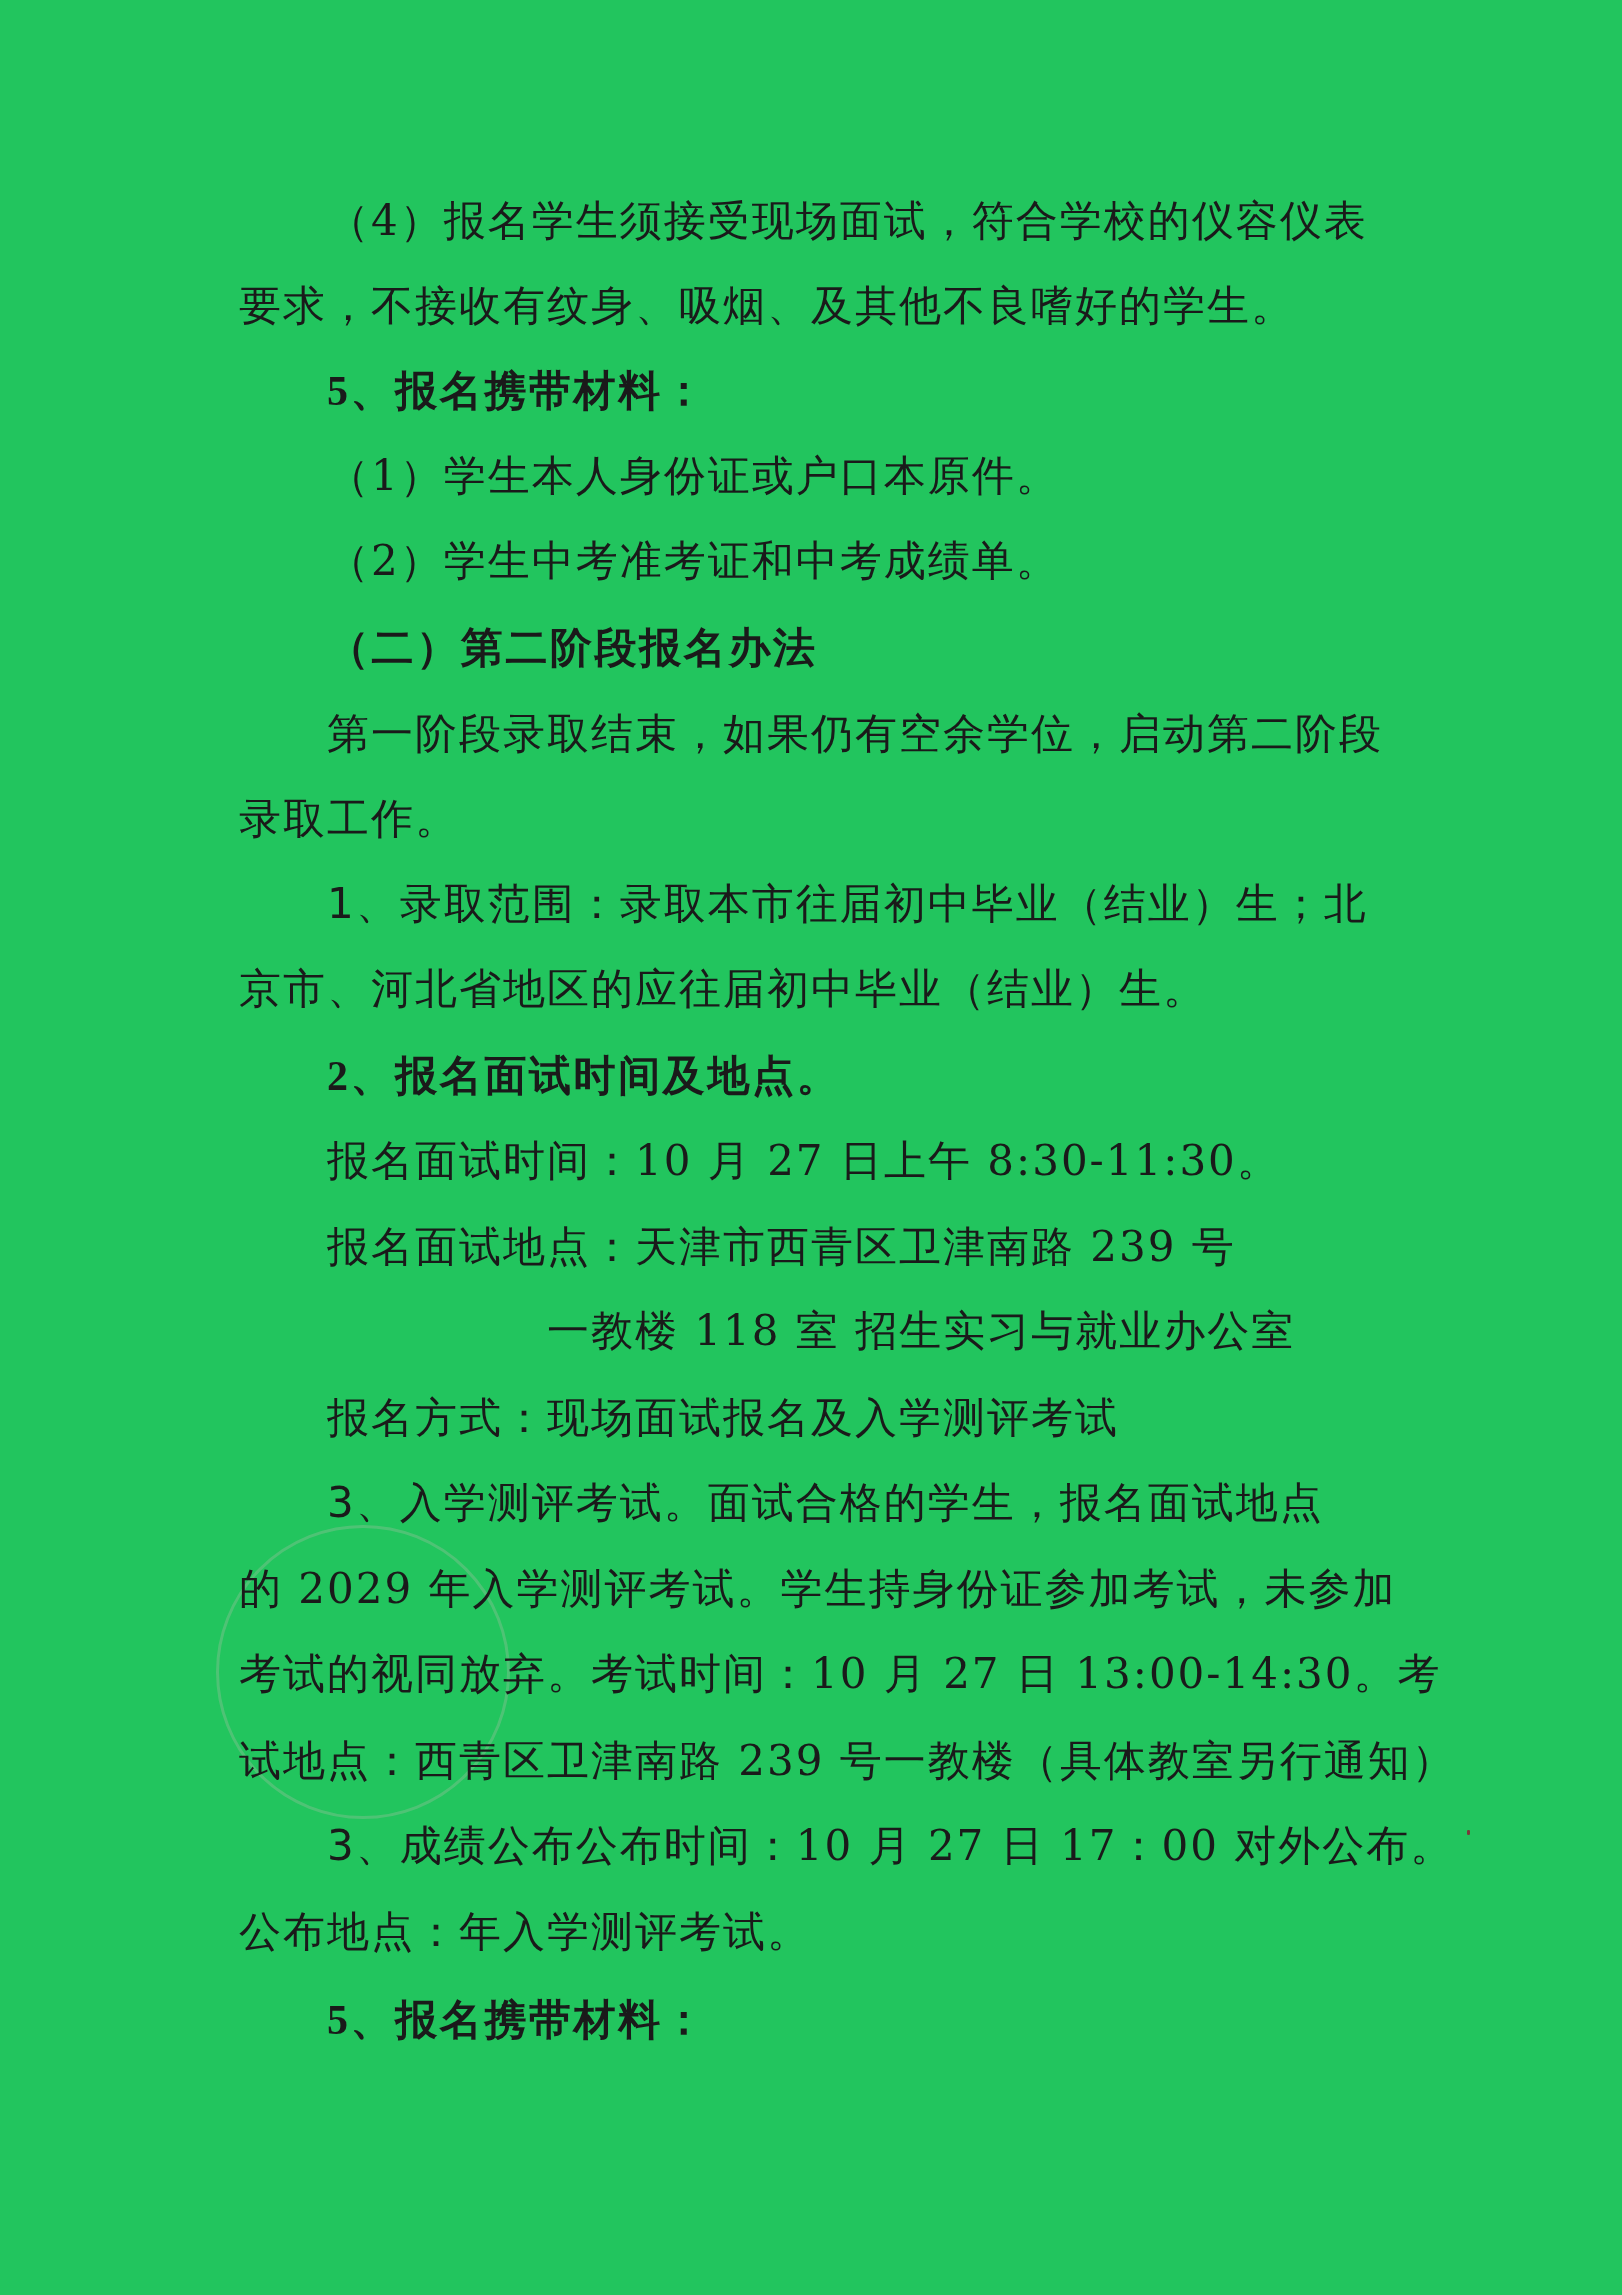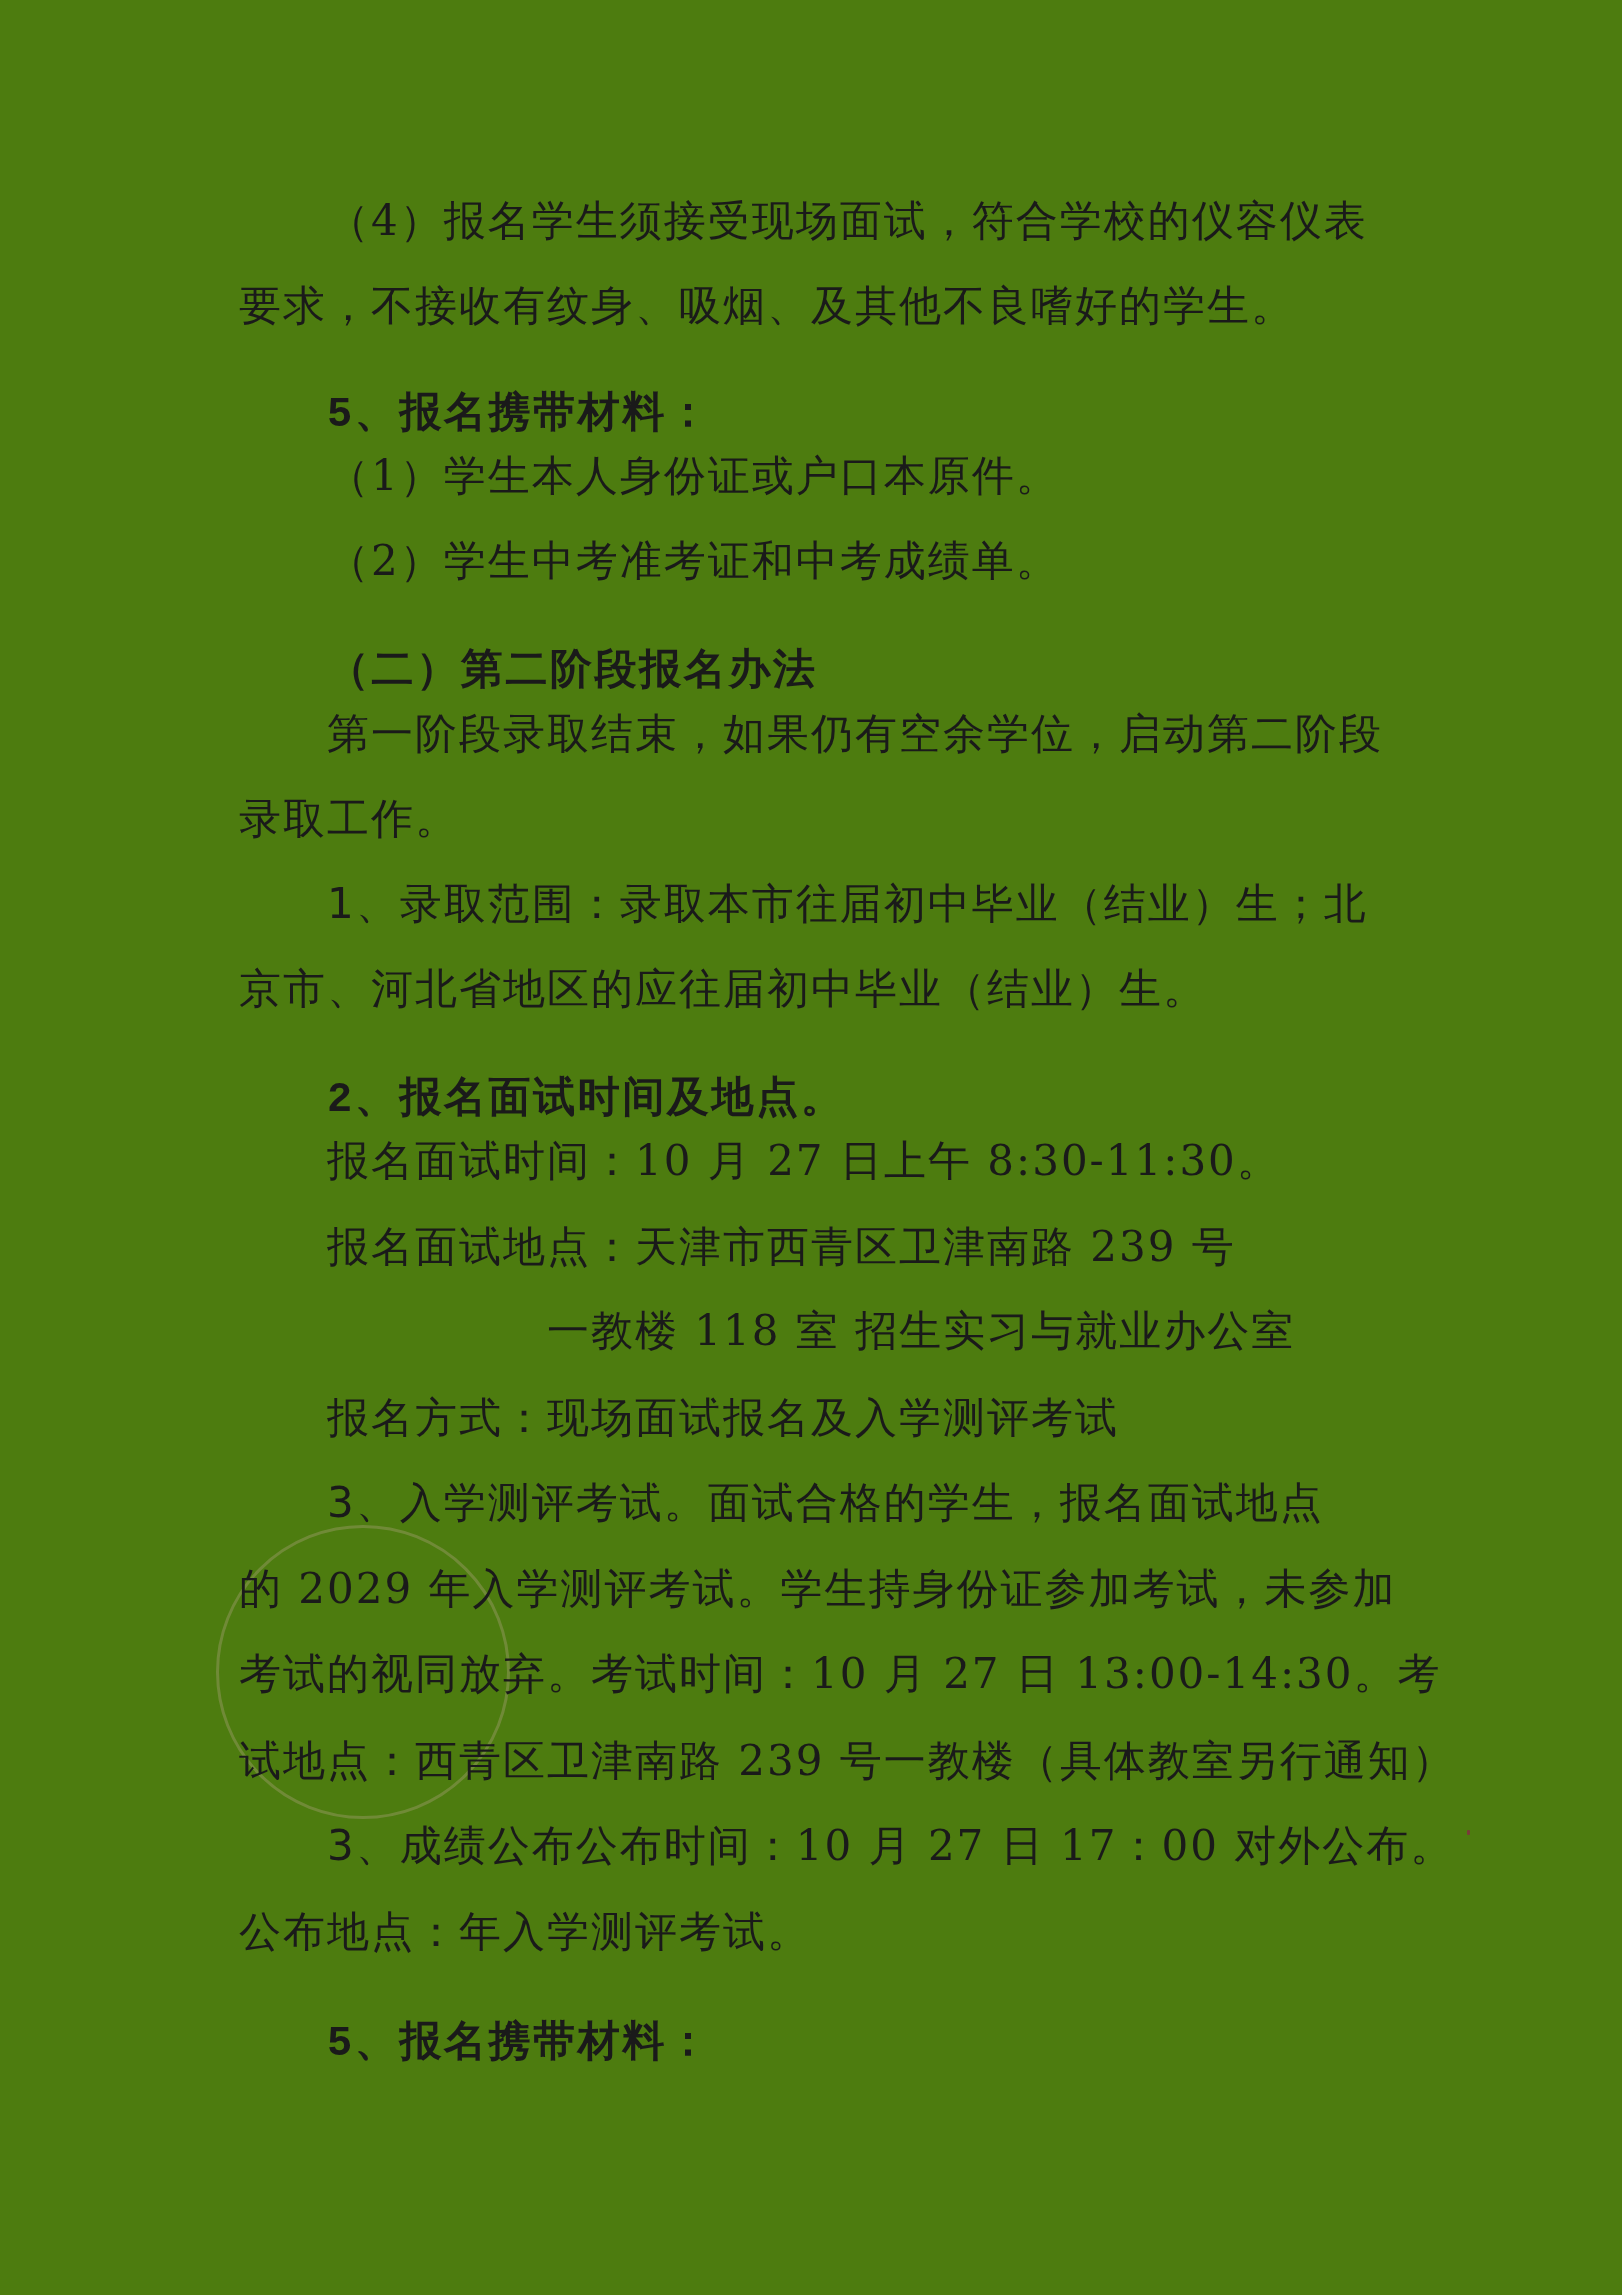--- a/index.html
+++ b/index.html
@@ -13,21 +13,21 @@
     position: relative;
     overflow: hidden;
     font-family: "DejaVu Serif", "Liberation Serif", serif;
     color: #1a1a1a;
   }
   .page {
     position: absolute;
     left: 0; top: 0;
     width: 1623px;
     height: 2295px;
-    background: #4d7c0f;
+    background: #22c55e;
   }
   .stamp {
     position: absolute;
     left: 216px;
     top: 1525px;
     width: 288px;
     height: 288px;
     border-radius: 50%;
     border: 3.9px solid rgba(235, 190, 200, 0.22);
     pointer-events: none;
@@ -42,21 +42,21 @@
   .line {
     position: absolute;
     left: 239px;
     height: 52px;
     line-height: 52px;
     font-size: 42px;
     white-space: nowrap;
     letter-spacing: 2px;
   }
   .line.indent { left: 327px; }
-  .line.bold { font-weight: bold; font-family: Liberation Mono, monospace; letter-spacing: 2.6px; margin-top: 24px; }
+  .line.bold { font-weight: bold; font-family: Liberation Serif, serif; letter-spacing: 2.6px; }
   .line.sub { left: 547px; }
   .b { font-weight: normal; font-family: "DejaVu Sans", "Liberation Sans", sans-serif; }
 </style>
 </head>
 <body>
 
 <div class="page">
 
   <div class="stamp"></div>
   <div class="speck" style="left:1467px; top:1830px;"></div>

